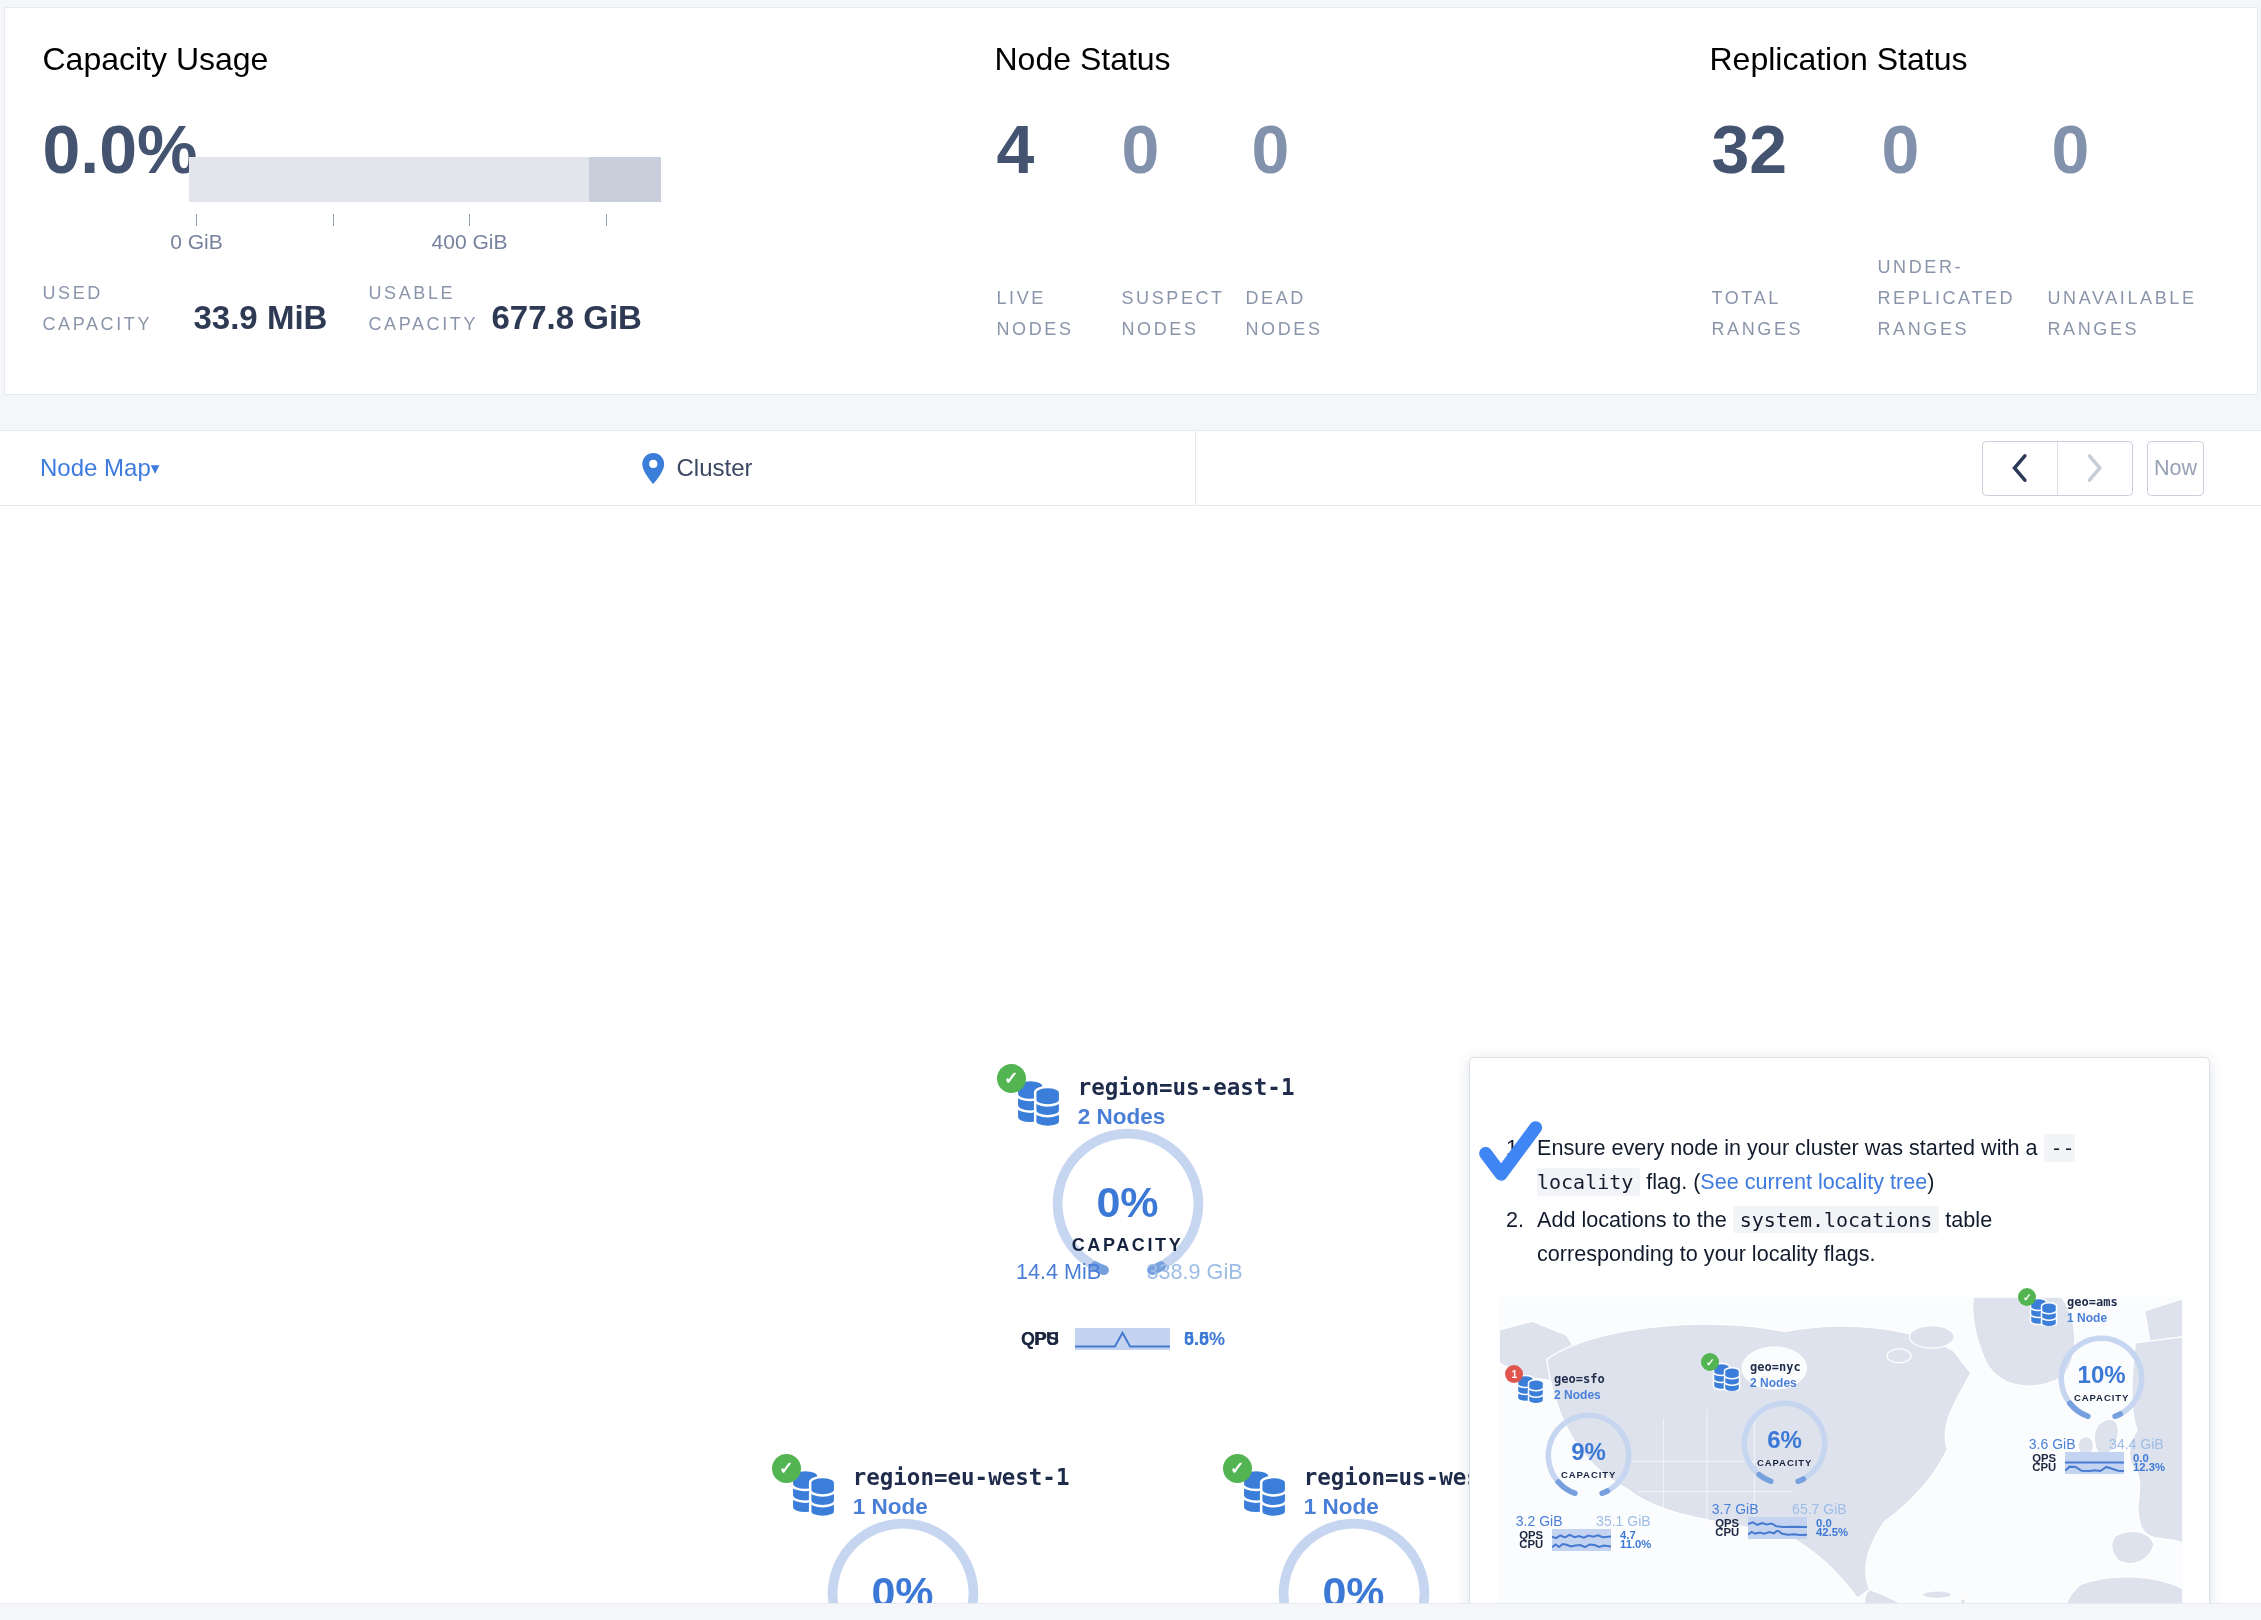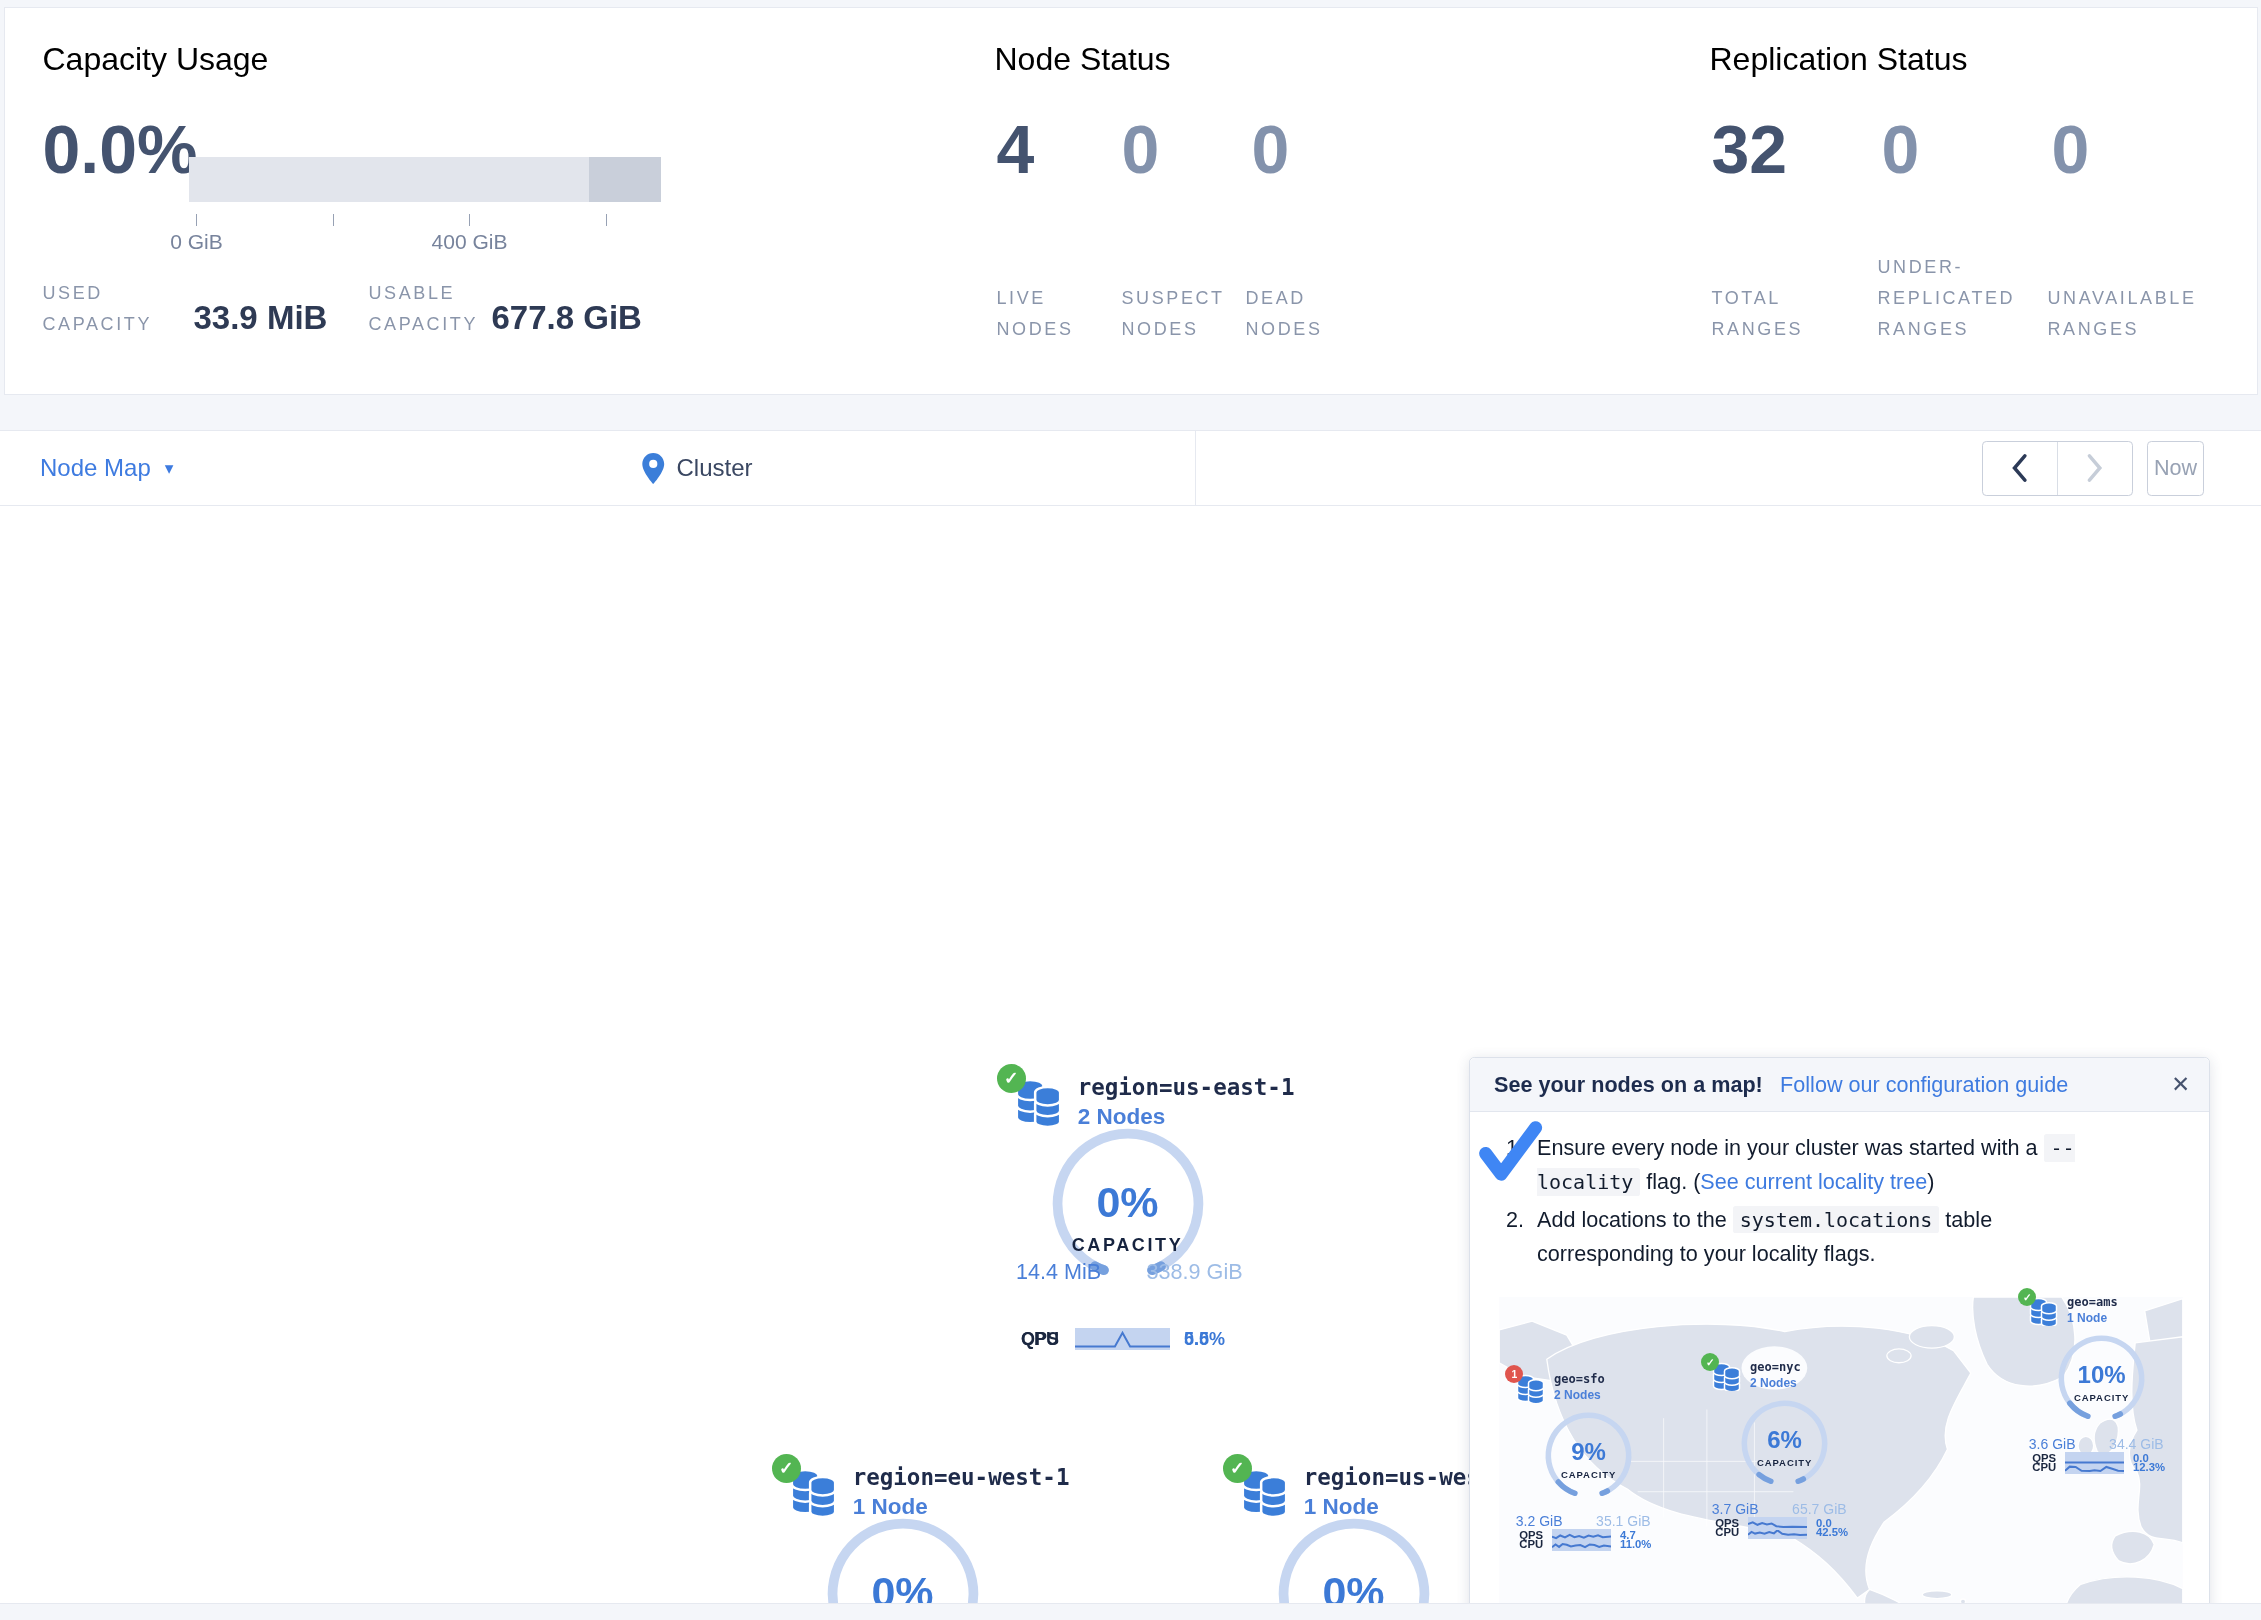--- a/index.html
+++ b/index.html
@@ -14,21 +14,21 @@
   .bignum.dim { color:#8392ac; }
   .statlabel { font-size:18px; letter-spacing:2.6px; color:#8a95aa; line-height:31px; white-space:pre-line; }
   .cap-bar { background:#e2e5ec; }
   .cap-bar .used-seg { position:absolute; right:0; top:0; bottom:0; width:72px; background:#c9cfda; }
   .tick { width:1.7px; height:12px; background:#97a1b4; }
   .ticklabel { font-size:21px; color:#77839c; transform:translateX(-50%); white-space:nowrap; }
   .capval { font-size:33px; font-weight:bold; color:#2e3a54; }
 
   
   .toolbar { left:0; top:430px; width:2261px; height:76px; background:#fff; border-top:0.9px solid #e6e9f0; border-bottom:0.9px solid #e6e9f0; }
-  .viewbtn { left:40px; top:0; height:74px; display:flex; align-items:center; gap:14px; cursor:pointer; }
+  .viewbtn { left:40px; top:0; height:74px; display:flex; align-items:center; cursor:pointer; }
   .viewbtn .vlabel { font-size:24px; color:#3e7be0; }
   .viewbtn .caret { font-size:17.3px; color:#3e7be0; }
   .crumb { left:642px; top:0; height:74px; display:flex; align-items:center; gap:12px; }
   .crumb .clabel { font-size:24px; color:#3a4762; }
   .tb-divider { left:1195px; top:0; width:0.9px; height:74px; background:#e6e9f0; }
   .timesel { left:1233px; top:9.5px; width:734px; height:55px; border:0.9px solid #c9cfdb; border-radius:4.3px; background:#fff; display:flex; align-items:center; cursor:pointer; }
   .timesel .tbadge { margin-left:12px; background:#dce1eb; border-radius:3.5px; padding:6px 9.5px; font-size:19px; font-weight:bold; color:#2f3c58; }
   .timesel .tlabel { margin-left:22.5px; font-size:22.5px; font-weight:bold; color:#1e2c4c; }
   .timesel .tchev { margin-left:auto; margin-right:22.5px; }
   .arrowgrp { left:1982px; top:9.5px; width:151px; height:55px; border:0.9px solid #c9cfdb; border-radius:4.3px; background:#fff; display:flex; }
@@ -267,25 +267,20 @@
     <svg class="nc-gauge" viewBox="0 0 140 140">
         <path d="M50.2,124.5 A58 58 0 1 1 89.8,124.5" fill="none" stroke="#c6d6f1" stroke-width="8" stroke-linecap="round"></path>
         <path d="M50.2,124.5 A58 58 0 0 1 42.8,121.2" fill="none" stroke="#76a0de" stroke-width="8" stroke-linecap="round"></path>
         <path d="M97.2,121.2 A58 58 0 0 1 89.8,124.5" fill="none" stroke="#76a0de" stroke-width="8" stroke-linecap="round"></path>
       </svg>
     <div class="nc-pct">0%</div>
 
   </div>
 
   <div class="abs popup">
-    <div class="popup-head">
-      <span class="popup-title">See your nodes on a map!</span>
-      <span class="popup-link">Follow our configuration guide</span>
-      <span class="popup-close">✕</span>
-    </div>
 
     <svg class="bigcheck" width="73" height="69" viewBox="0 0 84 80">
       <polyline points="12,40 30,64 70,10" fill="none" stroke="#3f86f4" stroke-width="15" stroke-linecap="round" stroke-linejoin="round"></polyline>
     </svg>
 
     <div class="steps">
       <div class="step">
         <span class="step-num">1.</span>
         <span>Ensure every node in your cluster was started with a </span><span class="codechip">--locality</span><span> flag. (</span><span class="steplink">See current locality tree</span><span>)</span>
       </div>

